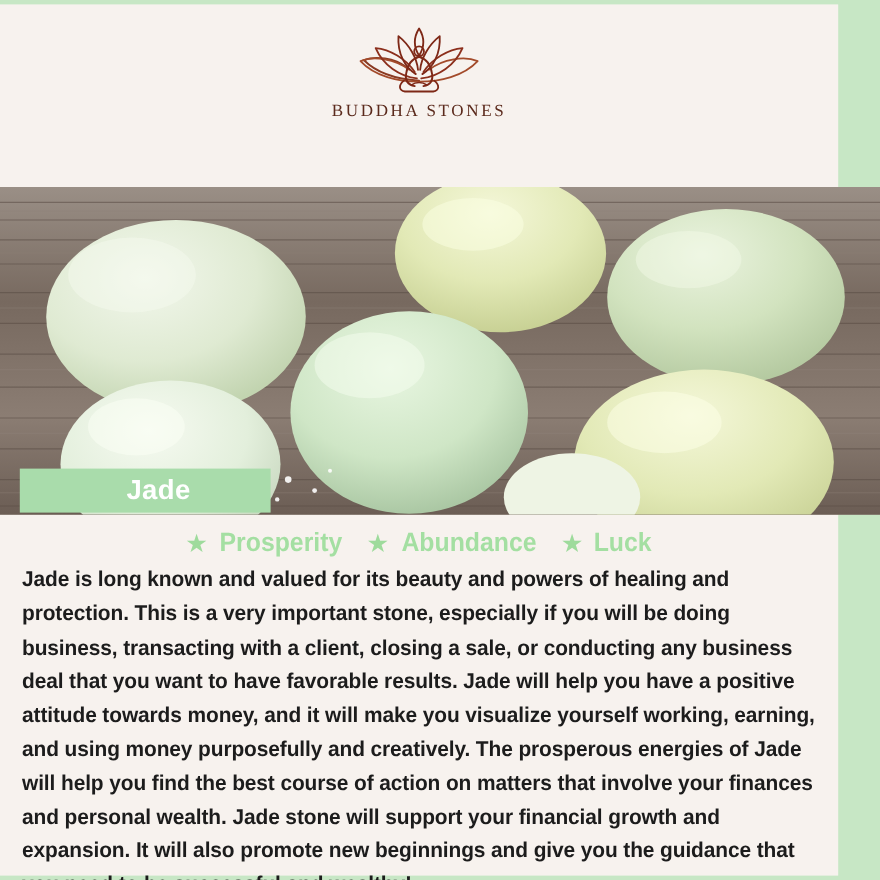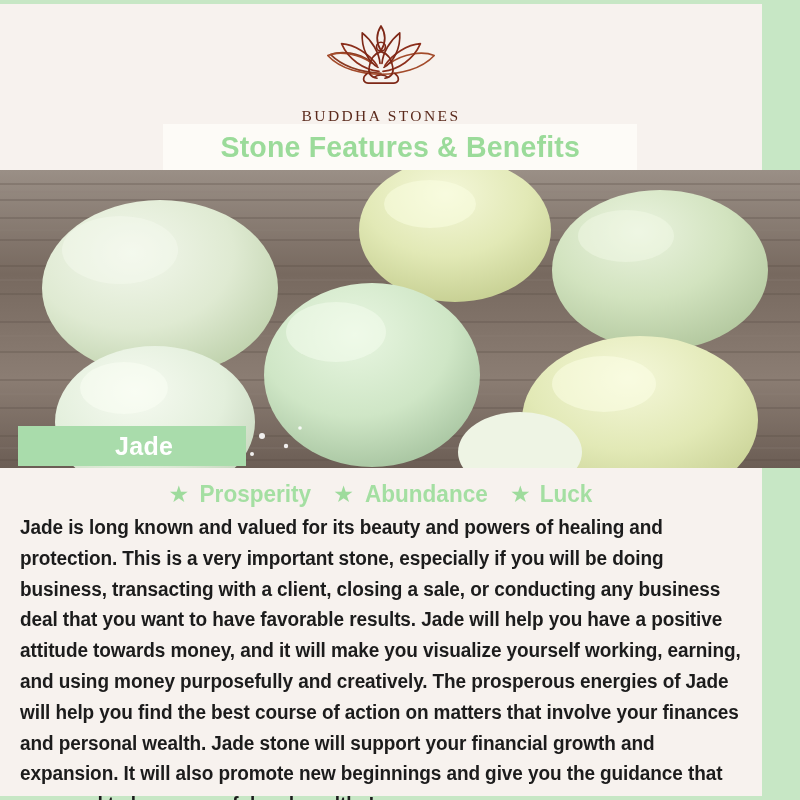--- a/index.html
+++ b/index.html
@@ -75,21 +75,21 @@
     height: 112px;
     z-index: 5;
     display: flex;
     flex-direction: column;
     align-items: center;
     justify-content: flex-start;
     padding-top: 14px;
   }
   .logo-mark { width: 148px; height: 64px; display: block; }
   .logo-text {
-    margin-top: 21px;
+    margin-top: 6px;
     font-family: "Liberation Serif", serif;
     font-size: 15.5px;
     letter-spacing: 2.4px;
     color: #5b2a1c;
     font-weight: 400;
   }
 
   
   .title-banner {
     position: absolute;
@@ -241,23 +241,20 @@
 
           <path d="M122 104 C 112 112, 112 122, 124 124 L 176 124 C 188 122, 188 112, 178 104" stroke="#7e2817" stroke-width="3.4"></path>
 
           <path d="M136 112 C 144 106, 156 106, 164 112" stroke="#7e2817" stroke-width="3"></path>
         </g>
       </svg>
     </span>
     <span class="logo-text">BUDDHA STONES</span>
   </div>
 
-  <div class="title-banner">
-    <h1>Stone Features &amp; Benefits</h1>
-  </div>
 
   <div class="photo">
     <svg viewBox="0 0 800 298" xmlns="http://www.w3.org/2000/svg" preserveAspectRatio="none">
       <defs>
         <linearGradient id="wood" x1="0" y1="0" x2="0" y2="1">
           <stop offset="0%" stop-color="#9a8f86"></stop>
           <stop offset="35%" stop-color="#77695f"></stop>
           <stop offset="70%" stop-color="#8b7d73"></stop>
           <stop offset="100%" stop-color="#6b5d54"></stop>
         </linearGradient>

